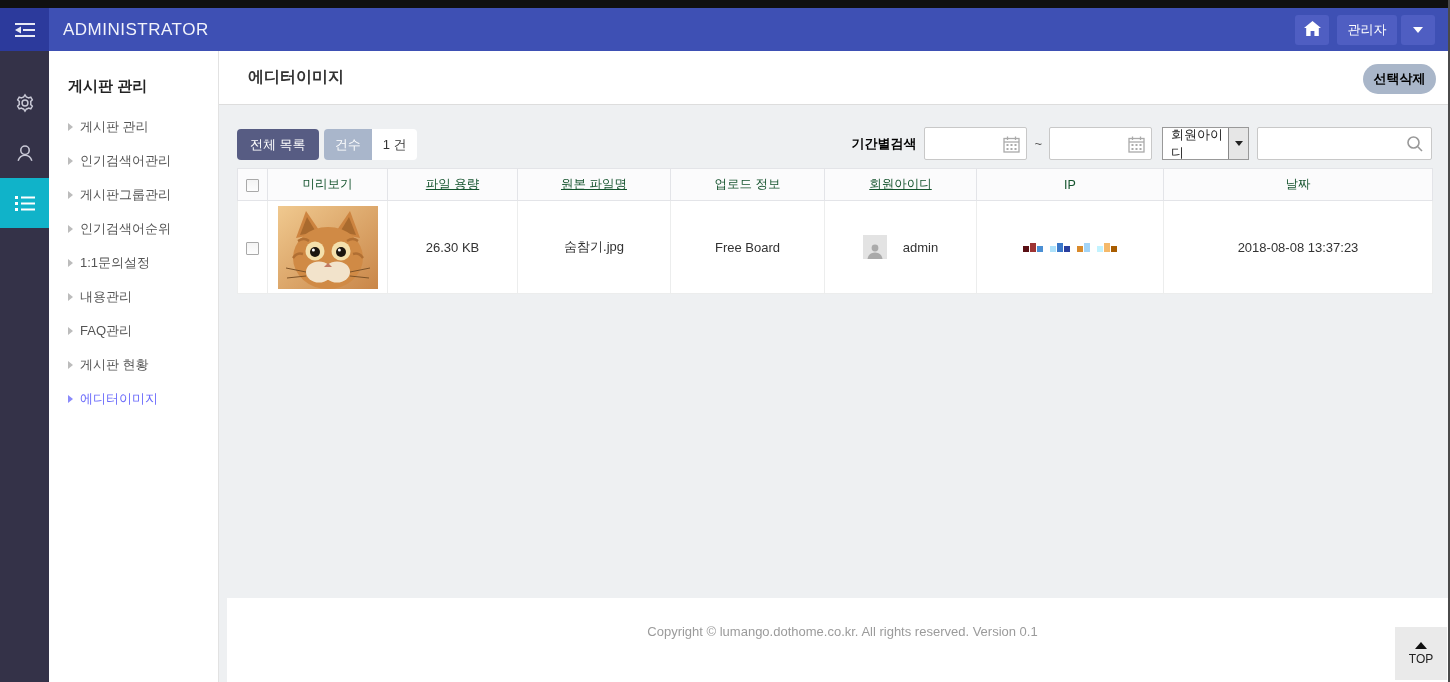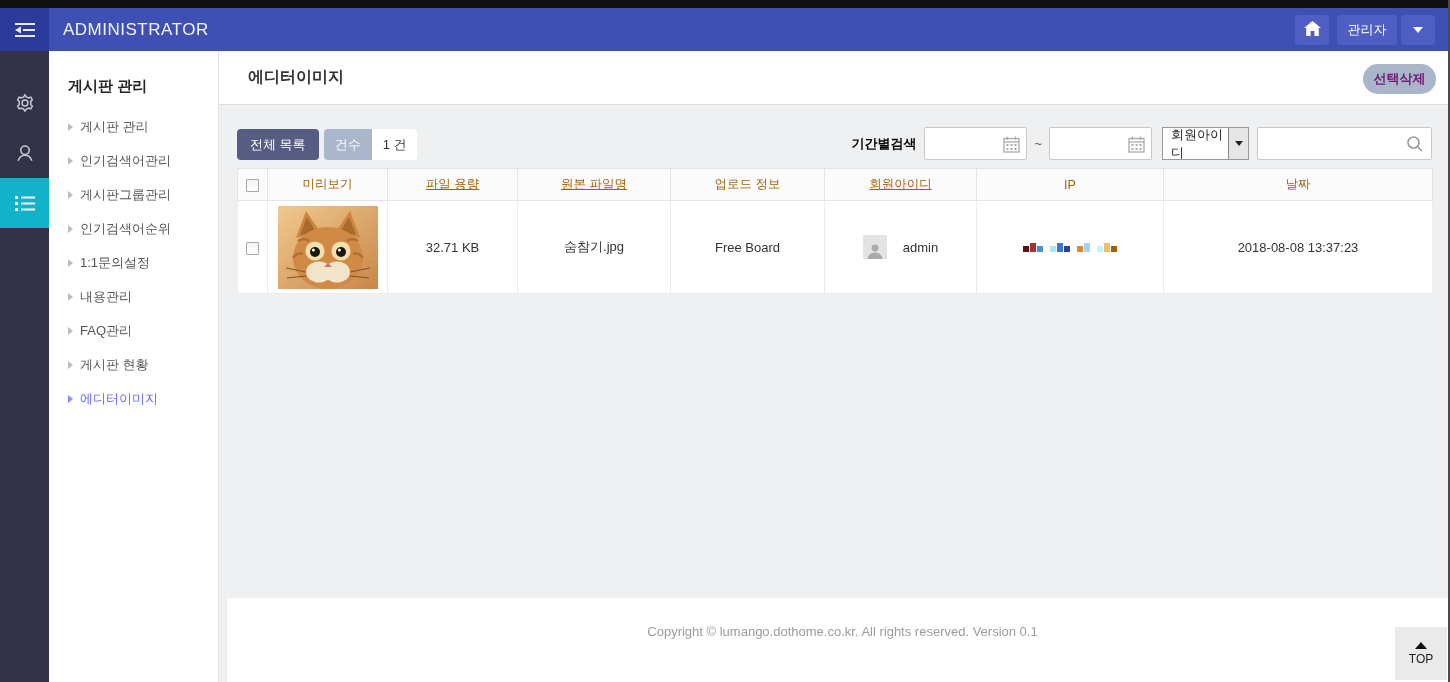--- a/index.html
+++ b/index.html
@@ -36,21 +36,21 @@
   .side-menu { list-style:none; }
   .side-menu li { padding:8px 0 8px 19px; cursor:pointer; color:#555; font-size:13px; display:flex; align-items:center;}
   .tri { width:0; height:0; border-top:4px solid transparent; border-bottom:4px solid transparent; border-left:5px solid #bcbcbc; margin-right:7px; flex:none;}
   .side-menu li.active { color:#6b6bfb; }
   .side-menu li.active .tri { border-left-color:#8a8afb; }
 
   
   .main { position:absolute; left:219px; top:51px; width:1231px; height:631px; background:#eef0f2; }
   .page-head { height:54px; background:#fff; border-bottom:1px solid #ddd; position:relative; display:flex; align-items:center;}
   .page-title { font-size:16px; font-weight:bold; color:#333; margin-left:29px;}
-  .btn-delete { position:absolute; right:14px; top:13px; width:73px; height:30px; background:#a9b6c9; color:#701a75; border:none; border-radius:15px; font-size:13px; font-weight:bold; cursor:pointer;}
+  .btn-delete { position:absolute; right:14px; top:13px; width:73px; height:30px; background:#a9b6c9; color:#000000; border:none; border-radius:15px; font-size:13px; font-weight:bold; cursor:pointer;}
 
   .content { padding:0 18px; position:relative; height:497px; }
   .toolbar { height:33px; margin-top:22px; margin-bottom:8px; display:flex; align-items:flex-end; position:relative;}
   .btn-list { height:31px; padding:0 13px; background:#575c83; color:#fff; border:none; border-radius:4px; font-size:13px; cursor:pointer;}
   .count-group { display:flex; height:31px; margin-left:5px; border-radius:4px; overflow:hidden; }
   .count-label { background:#a9b6cb; color:#fff; display:flex; align-items:center; padding:7px 11px; font-size:13px;}
   .count-value { background:#fff; color:#333; display:flex; align-items:center; padding:0 11px; font-size:13px;}
   .toolbar-right { position:absolute; right:0; top:0; display:flex; align-items:center; height:33px;}
   .period-label { font-weight:bold; color:#000000; font-size:13px; margin-right:8px;}
   .date-input { width:103px; height:33px; background:#fff; border:1px solid #c8c8c8; border-radius:2px; position:relative; padding:0 26px 0 8px; font-size:13px; color:#333;}
@@ -59,21 +59,21 @@
   .member-select { width:87px; height:33px; background:#fff; border:1px solid #999; margin-left:10px; display:flex; align-items:center; cursor:pointer; position:relative;}
   .member-select .sel-text { padding-left:8px; font-size:13px; color:#222; flex:1;}
   .sel-arrow { width:20px; height:31px; background:#e6e6e6; border-left:1px solid #888; display:flex; align-items:center; justify-content:center;}
   .sel-arrow .caret-dark { width:0; height:0; border-left:4px solid transparent; border-right:4px solid transparent; border-top:5px solid #222;}
   .search-box { width:175px; height:33px; background:#fff; border:1px solid #c8c8c8; border-radius:2px; margin-left:8px; position:relative;}
   .search-box input { width:100%; height:100%; border:none; outline:none; padding:0 30px 0 9px; font-size:13px; background:transparent;}
   .search-icon { position:absolute; right:7px; top:7px; }
 
   
   table.grid { border-collapse:collapse; width:1195px; background:#fff; table-layout:fixed;}
-  table.grid th { height:32px; background:#fbfbfc; border:1px solid #e3e4e8; font-weight:normal; color:#a16207; font-size:12.5px; }
+  table.grid th { height:32px; background:#fbfbfc; border:1px solid #e3e4e8; font-weight:normal; color:#14532d; font-size:12.5px; }
   table.grid td { border:1px solid #eceded; border-top:1px solid #e3e4e8; background:#fff; text-align:center; font-size:13px; color:#333; height:93px;}
   table.grid th.sortable span { text-decoration:underline; cursor:pointer; }
   col.c-check{width:30px;} col.c-prev{width:120px;} col.c-size{width:130px;} col.c-name{width:153px;}
   col.c-up{width:154px;} col.c-member{width:152px;} col.c-ip{width:187px;} col.c-date{width:269px;}
   .chk { width:13px; height:13px; border:1px solid #a9a9a9; background:linear-gradient(#f4f4f4,#fdfdfd); display:inline-block; vertical-align:middle; cursor:pointer; border-radius:1px;}
   .thumb { width:100px; height:83px; display:inline-block; vertical-align:middle; cursor:pointer; }
   .member-cell { display:flex; align-items:center; justify-content:center; gap:16px;}
   .avatar { width:24px; height:24px; background:#e3e3e3; display:flex; align-items:flex-end; justify-content:center; overflow:hidden;}
   .ip-cell { display:flex; align-items:center; justify-content:center; gap:7px;}
   .ip-group { display:flex; align-items:flex-end; gap:1px;}
@@ -325,21 +325,21 @@
                 <polygon points="50,57 46,61 54,61" fill="#c27a64"></polygon>
                 <g stroke="#7d5328" stroke-width="1">
                   <line x1="28" y1="66" x2="8" y2="62"></line>
                     <line x1="28" y1="70" x2="9" y2="72"></line>
                   <line x1="72" y1="66" x2="92" y2="62"></line>
                     <line x1="72" y1="70" x2="91" y2="72"></line>
                 </g>
               </svg>
             </span>
           </td>
-          <td>32.71 KB</td>
+          <td>26.30 KB</td>
           <td>숨참기.jpg</td>
           <td>Free Board</td>
           <td>
             <div class="member-cell">
               <span class="avatar">
                 <svg width="18" height="16" viewBox="0 0 18 16">
                   <circle cx="9" cy="5" r="3.4" fill="#aaa"></circle>
                   <path d="M1.5 16 C2.5 10.5 6 9.5 9 9.5 C12 9.5 15.5 10.5 16.5 16 Z" fill="#aaa"></path>
                 </svg>
               </span>

